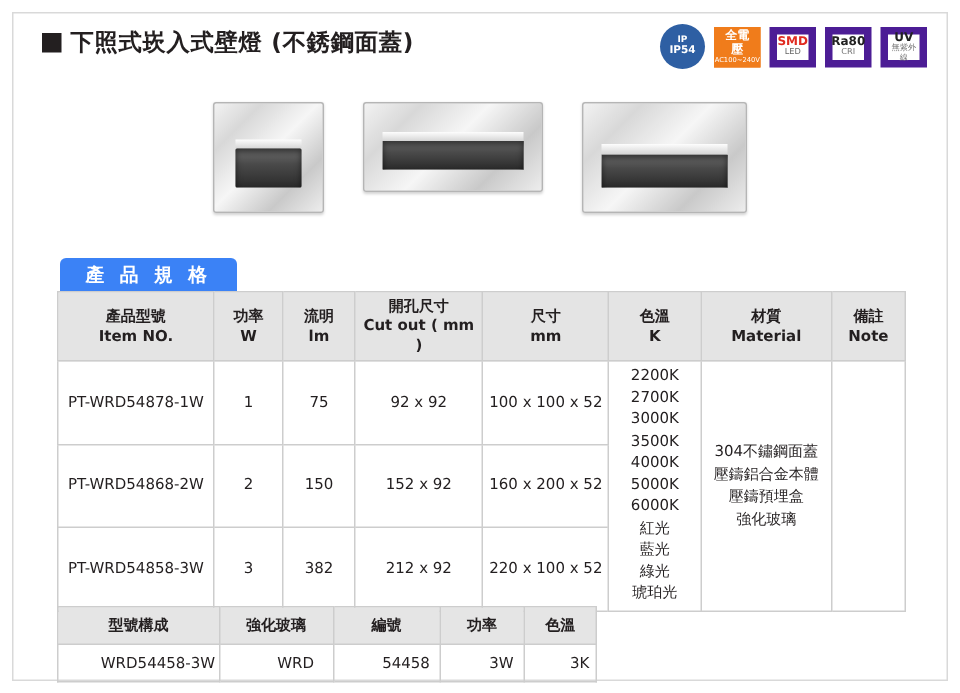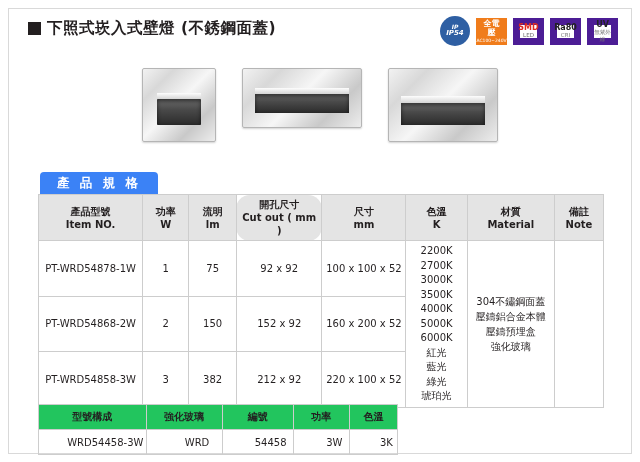--- a/index.html
+++ b/index.html
@@ -67,26 +67,25 @@
     background: #2e5fa3;
     color: #fff;
     display: flex;
     flex-direction: column;
     align-items: center;
     justify-content: center;
     font-size: 7px;
     line-height: 1.05;
     font-weight: bold;
     letter-spacing: 0px;
-    font-style: italic;
   }
   .badge-ip .ip-top { font-size: 6px; }
   .badge-box {
     width: 31px; height: 27px;
-    border: 7px solid #4c1d95;
+    border: 5px solid #4c1d95;
     display: flex;
     flex-direction: column;
     align-items: center;
     justify-content: center;
     background: #ffffff;
     font-size: 6.5px;
     line-height: 1.15;
     text-align: center;
     box-sizing: border-box;
     color: #333;
@@ -196,21 +195,21 @@
     line-height: 1.3;
     height: 30px;
   }
   .spec-table tbody td {
     height: 44px;
     font-size: 10px;
   }
   .col-item { width: 108px; }
   .col-w { width: 48px; }
   .col-lm { width: 48px; }
-  .col-cut { width: 94px; border-radius: 14px; }
+  .col-cut { width: 94px; }
   .col-size { width: 92px; }
   .col-cct { width: 62px; }
   .col-mat { width: 90px; }
   .col-note { width: 48px; }
   .cct-cell {
     font-size: 9px;
     line-height: 1.45;
     padding: 2px 0;
   }
   .mat-cell {
@@ -227,21 +226,21 @@
     border-collapse: collapse;
     font-size: 10px;
   }
   .code-table th, .code-table td {
     border: 1px solid #cdcdcd;
     text-align: center;
     padding: 4px 2px;
     height: 16px;
   }
   .code-table thead th {
-    background: #22c55e;
+    background: #e5e5e5;
     font-weight: bold;
     font-size: 10px;
   }
   .code-table tbody td { font-size: 10px; padding-left: 28px; }
   .cc-a { width: 110px; }
   .cc-b { width: 80px; }
   .cc-c { width: 70px; }
   .cc-d { width: 55px; }
   .cc-e { width: 45px; }
 </style>

